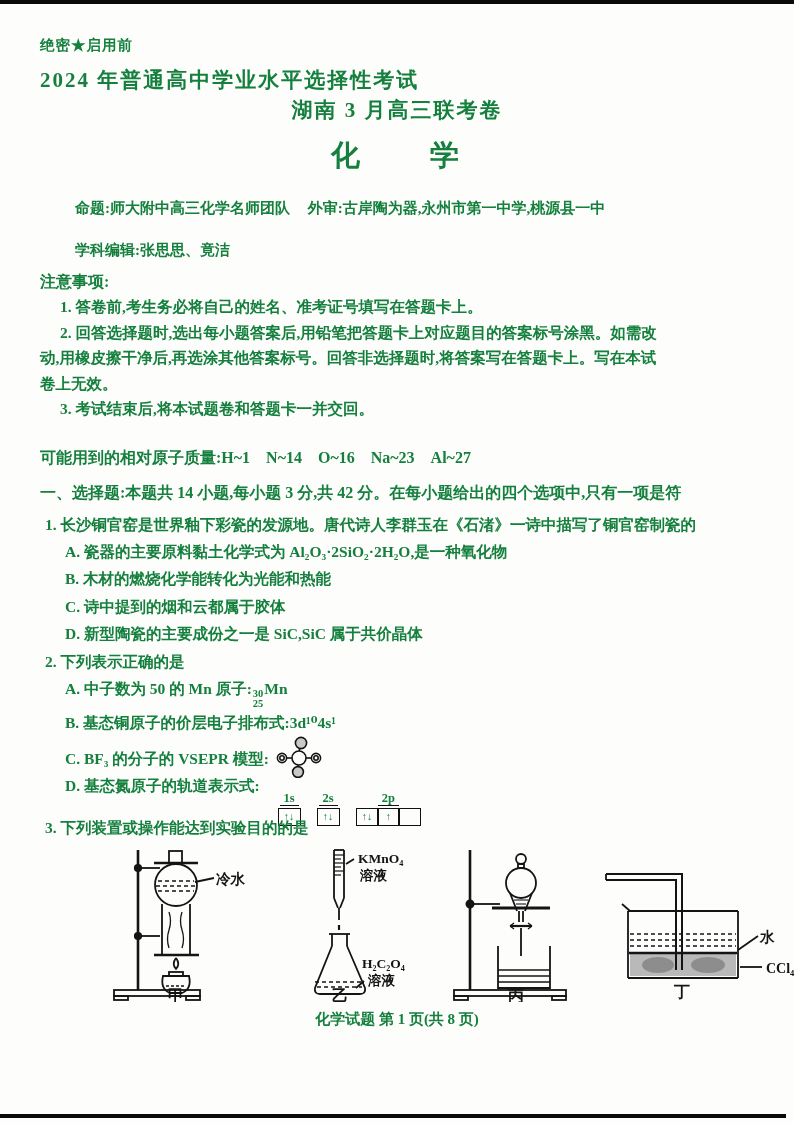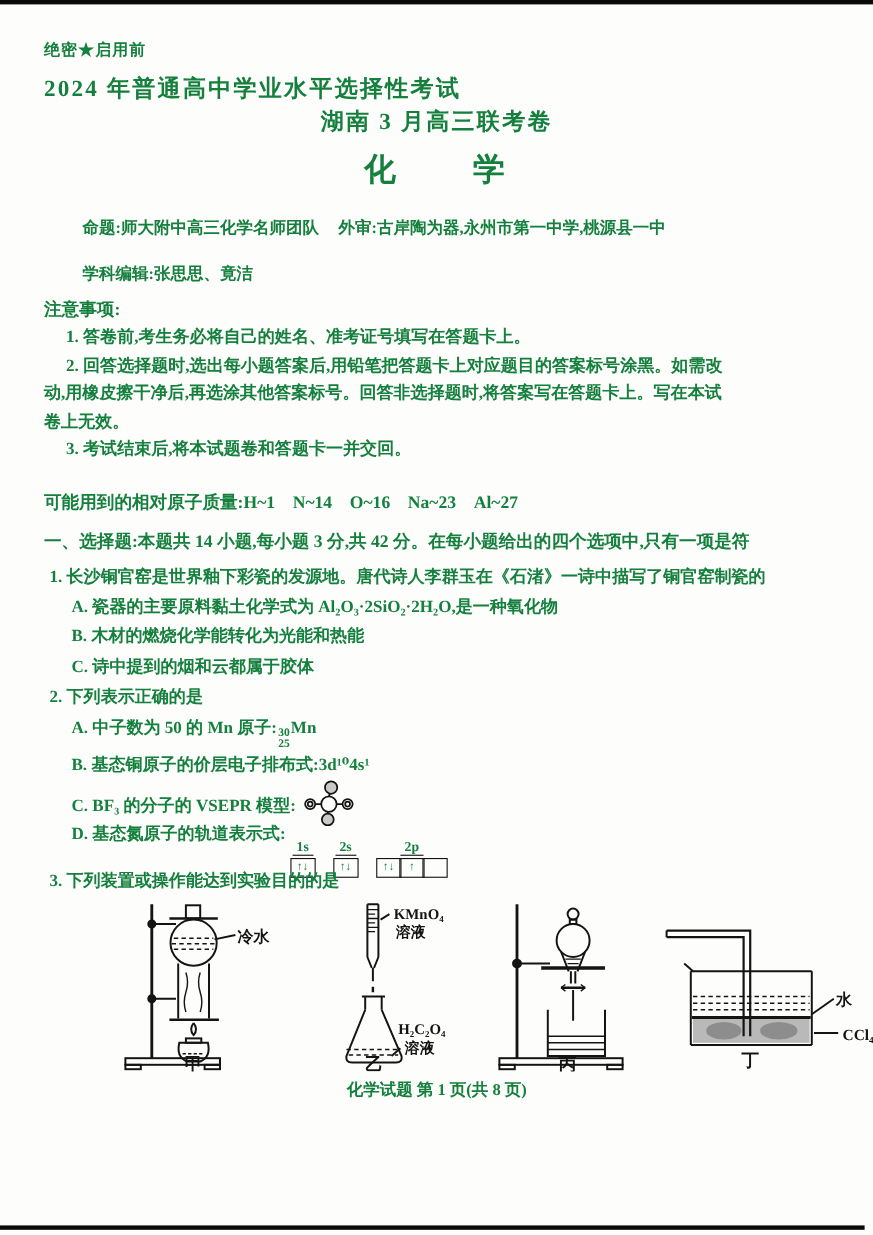--- a/index.html
+++ b/index.html
@@ -36,21 +36,21 @@
   .qfirst{margin-top:5px;}
   .stem{margin-left:5px;}
   .opt{margin-left:25px;}
   .cont{margin-left:35px;}
   
   .iso{display:inline-flex;flex-direction:column;align-items:flex-end;font-size:10.5px;line-height:10px;vertical-align:-3px;margin:0 1px;}
   .iso-sym{font-size:15.5px;}
   
   .vsepr{vertical-align:-14px;margin-left:2px;}
   
-  .orbital{display:inline-flex;vertical-align:-11px;margin-left:4px;}
+  .orbital{display:inline-flex;vertical-align:-11px;margin-left:18px;}
   .ogroup{display:inline-flex;flex-direction:column;align-items:center;margin-right:16px;}
   .olabel{font-style:normal;font-size:12.5px;line-height:14px;border-bottom:1.6px solid #111;padding:0 4px;margin-bottom:2px;}
   .orow{display:inline-flex;}
   .obox{display:inline-block;width:21px;height:16px;border:1.7px solid #111;font-size:10.5px;line-height:15px;text-align:center;font-style:normal;font-weight:bold;}
   .orow .obox + .obox{margin-left:-1.7px;}
   
   .devices{position:relative;height:158px;margin-top:2px;}
   .devices svg{position:absolute;}
   .dev-jia{left:62px;top:0;}
   .dev-yi{left:248px;top:2px;}
@@ -86,20 +86,21 @@
     <div class="note line ind1">3. 考试结束后,将本试题卷和答题卡一并交回。</div>
 
     <div class="atomic line">可能用到的相对原子质量:H~1　N~14　O~16　Na~23　Al~27</div>
 
     <div class="sec line">一、选择题:本题共 14 小题,每小题 3 分,共 42 分。在每小题给出的四个选项中,只有一项是符</div>
 
     <div class="q line qfirst stem">1. 长沙铜官窑是世界釉下彩瓷的发源地。唐代诗人李群玉在《石渚》一诗中描写了铜官窑制瓷的</div>
     <div class="q line opt">A. 瓷器的主要原料黏土化学式为 Al₂O₃·2SiO₂·2H₂O,是一种氧化物</div>
     <div class="q line opt">B. 木材的燃烧化学能转化为光能和热能</div>
     <div class="q line opt">C. 诗中提到的烟和云都属于胶体</div>
+    <div class="q line opt">D. 新型陶瓷的主要成份之一是 SiC,SiC 属于共价晶体</div>
 
     <div class="q line stem">2. 下列表示正确的是</div>
     <div class="q line opt">
       <span>A. 中子数为 50 的 Mn 原子:</span><span class="iso">
           <span>30</span>
           <span>25</span>
         </span><span class="iso-sym">Mn</span>
     </div>
     <div class="q line opt">B. 基态铜原子的价层电子排布式:3d¹⁰4s¹</div>
     <div class="q line opt" style="height:36px;">

